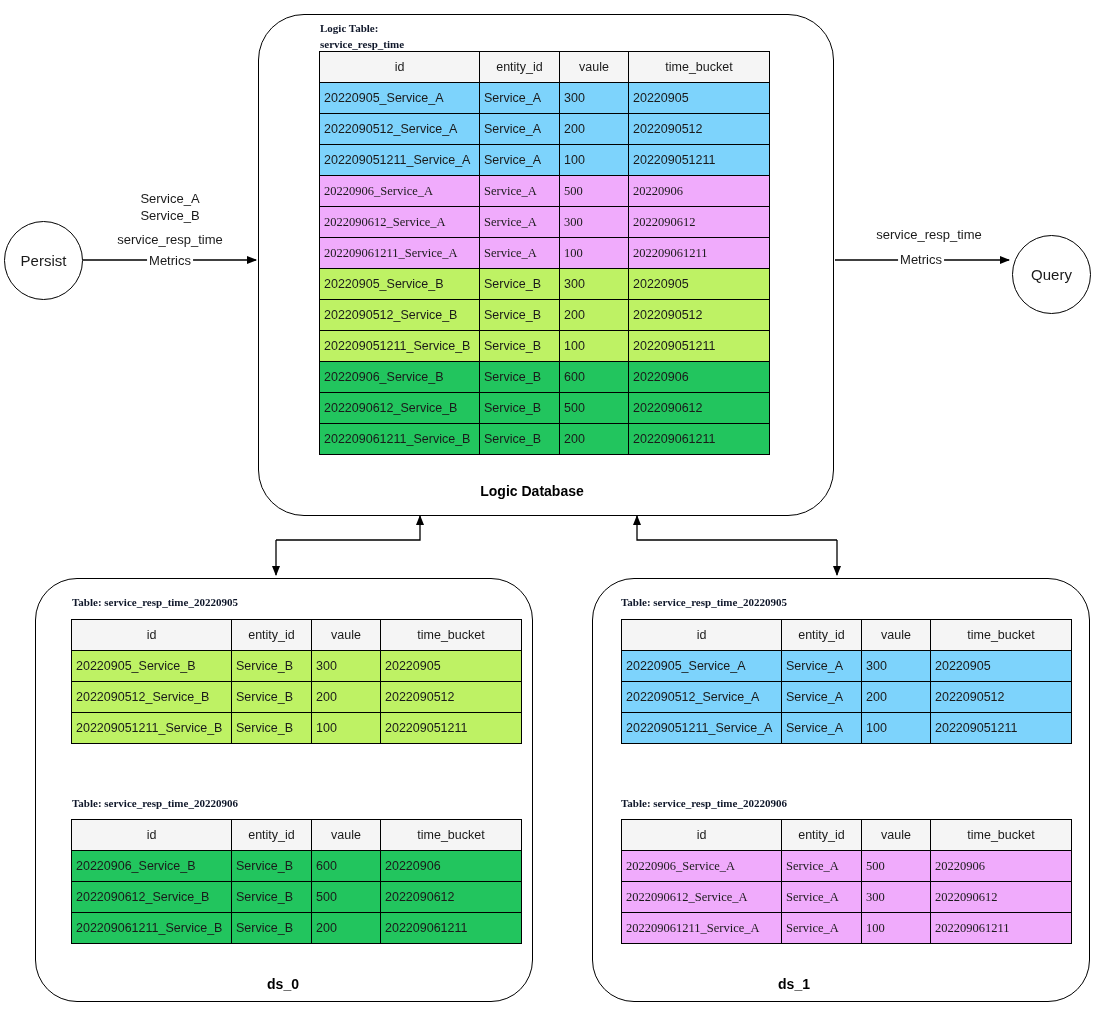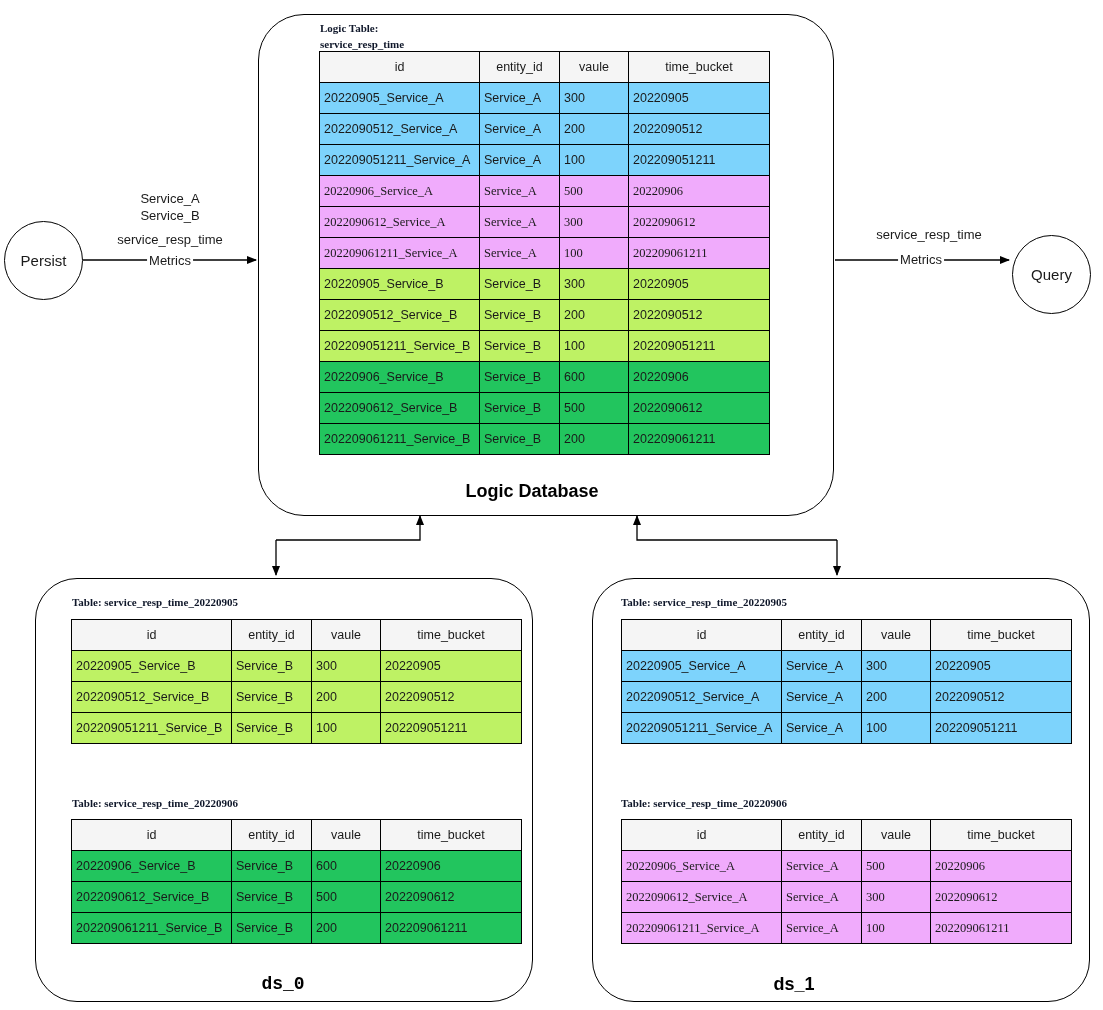--- a/index.html
+++ b/index.html
@@ -56,21 +56,21 @@
   .lbl {
     position: absolute;
     font-size: 13px;
     color: #1a1a1a;
     white-space: nowrap;
     line-height: 17px;
   }
   .lbl-center { transform: translateX(-50%); text-align: center; }
   .lbl-bold {
     font-weight: bold;
-    font-size: 18px;
+    font-size: 14px;
     color: #000000;
   }
   .lbl-onwire {
     background: #ffffff;
     padding: 0 2px;
   }
   .title-bold {
     position: absolute;
     font-weight: bold;
     font-size: 11px;
@@ -323,21 +323,21 @@
         </tr>
         <tr>
           <td class="c-yellow">202209061211_Service_B</td>
           <td class="c-yellow">Service_B</td>
           <td class="c-yellow">200</td>
           <td class="c-yellow">202209061211</td>
         </tr>
       </tbody>
   </table>
 
-  <div class="lbl lbl-bold lbl-center" style="left:283px; top:976px;font-family:Liberation Mono, monospace;">ds_0</div>
+  <div class="lbl lbl-bold lbl-center" style="left:283px; top:976px;">ds_0</div>
 
   <div class="rbox rbox-small" style="left:592px; top:578px; width:498px; height:424px;"></div>
 
   <div class="title-bold" style="left:621px; top:594px;">Table: service_resp_time_20220905</div>
 
   <table class="dtab" id="ds1-t0" style="left:621px; top:619px; width:450px;">
     <colgroup>
       <col style="width:160px">
         <col style="width:80px">
       <col style="width:69px">

